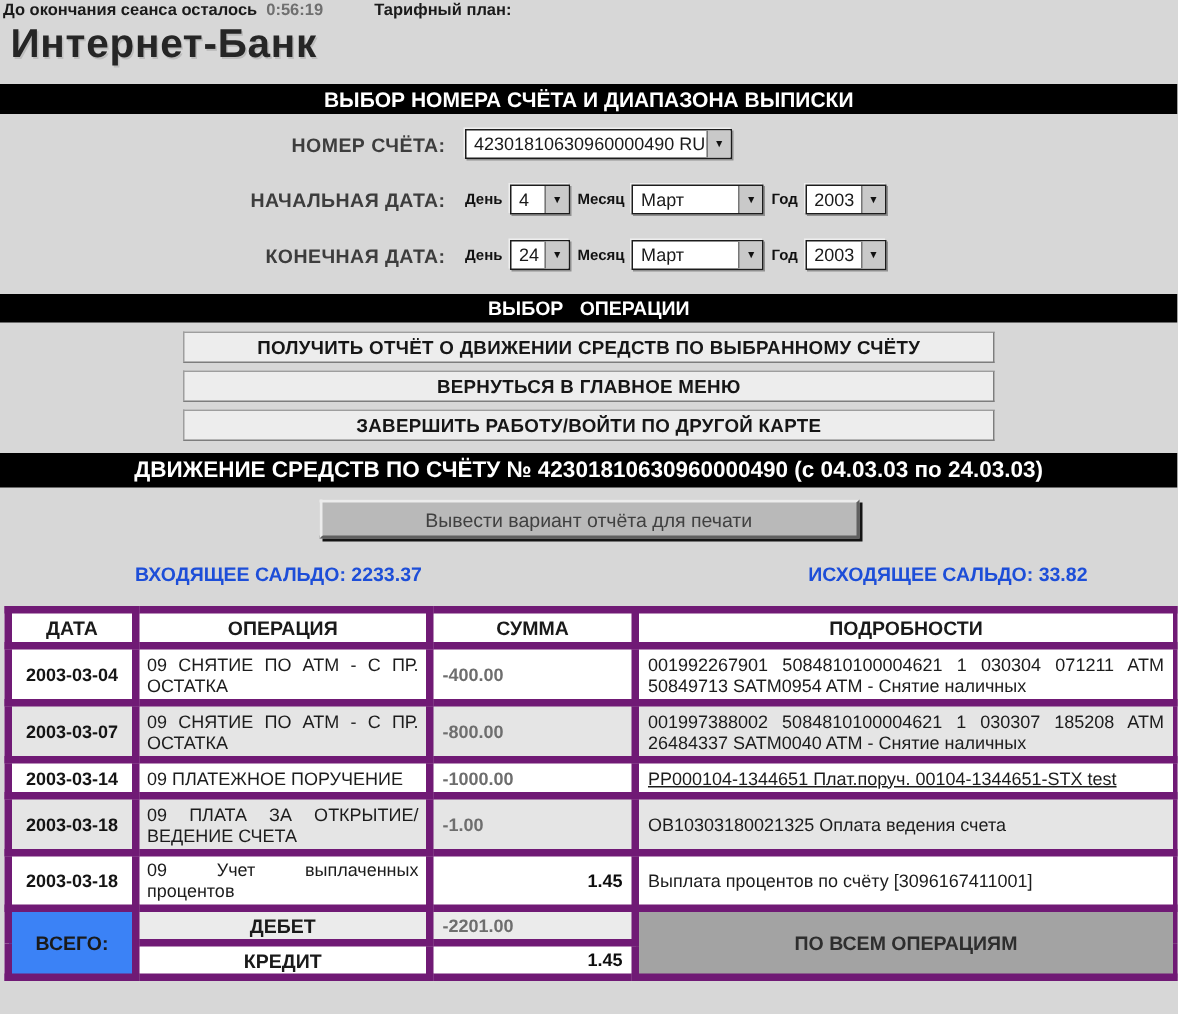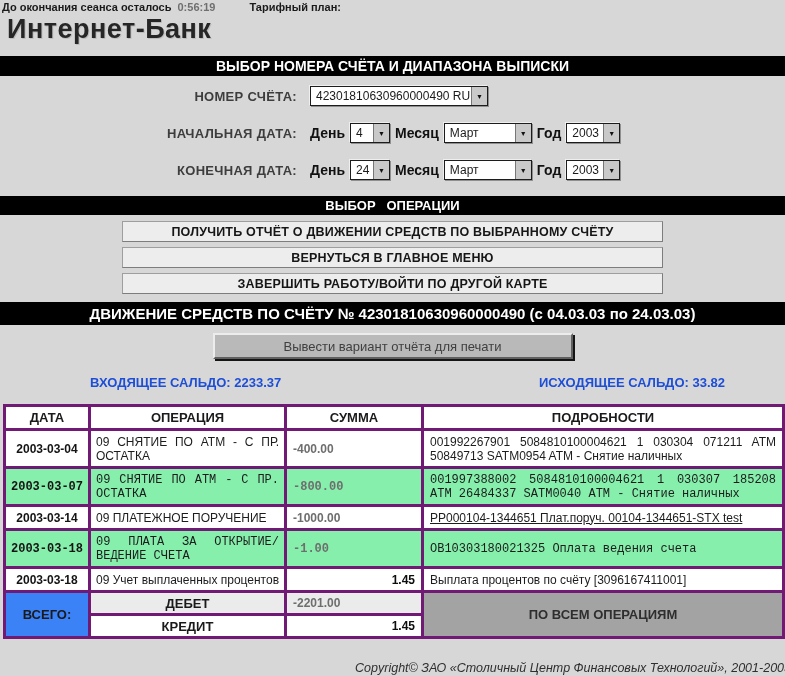--- a/index.html
+++ b/index.html
@@ -33,21 +33,21 @@
   .bar-1 { margin-top:11px; height:20px; line-height:20px; font-size:14px; }
   .bar-2 { margin-top:15px; height:19px; line-height:19px; font-size:13px; }
   .bar-3 { margin-top:8px;  height:23px; line-height:23px; font-size:15px; }
   
   .form-area { margin-top:9px; }
   .form-row { display:flex; align-items:center; margin-bottom:15px; height:22px; }
   .form-label {
     width:310px; text-align:right; padding-right:13px;
     font-size:13px; font-weight:bold; color:#3d3d3d; letter-spacing:0.3px;
   }
-  .inline-label { font-size:14px; font-weight:bold; color:#111; margin:0 5px; }
+  .inline-label { font-size:10px; font-weight:bold; color:#111; margin:0 5px; }
   .inline-label.first { margin-left:0; }
   
   .win-select {
     display:inline-flex; align-items:stretch;
     background:#fff;
     border:1px solid #1c1c1c;
     box-shadow:1px 1px 0 #8f8f8f, -1px -1px 0 #efefef;
     height:20px;
   }
   .win-select-value { font-size:12px; padding:2px 5px 0 5px; white-space:nowrap; }
@@ -89,24 +89,24 @@
     font-size:13px; font-weight:bold; color:#1d4ed8;
     justify-content:space-between;
   }
   
   table.stmt {
     margin:14px 0 0 3px; width:779px;
     border-collapse:collapse; table-layout:fixed;
     border:2px solid #111;
     font-size:12px; background:#fff;
   }
-  table.stmt th, table.stmt td { border:3px solid #701a75; vertical-align:middle; }
+  table.stmt th, table.stmt td { border:5px solid #701a75; vertical-align:middle; }
   table.stmt th { height:24px; font-size:13px; font-weight:bold; text-align:center; background:#fff; }
   col.c-date { width:85px; } col.c-op { width:196px; } col.c-sum { width:137px; } col.c-det { width:361px; }
-  tr.alt td { background:#86efac;font-family:Liberation Mono, monospace; }
+  tr.alt td { background:#e5e5e5; }
   td.cell-date { font-weight:bold; text-align:center; color:#141414; }
   td.cell-op { text-align:justify; padding:2px 5px; color:#1c1c1c; }
   td.cell-sum { font-weight:bold; }
   .sum-neg { color:#6e6e6e; text-align:left; padding-left:6px; }
   .sum-pos { color:#0d0d0d; text-align:right; padding-right:6px; }
   td.cell-det { padding:2px 6px; text-align:justify; color:#1c1c1c; }
   td.cell-det a { color:#1c1c1c; text-decoration:underline; cursor:pointer; }
   tr.row-2l td { height:38px; }
   tr.row-1l td { height:24px; }
   tr.total-r td { height:23px; }

